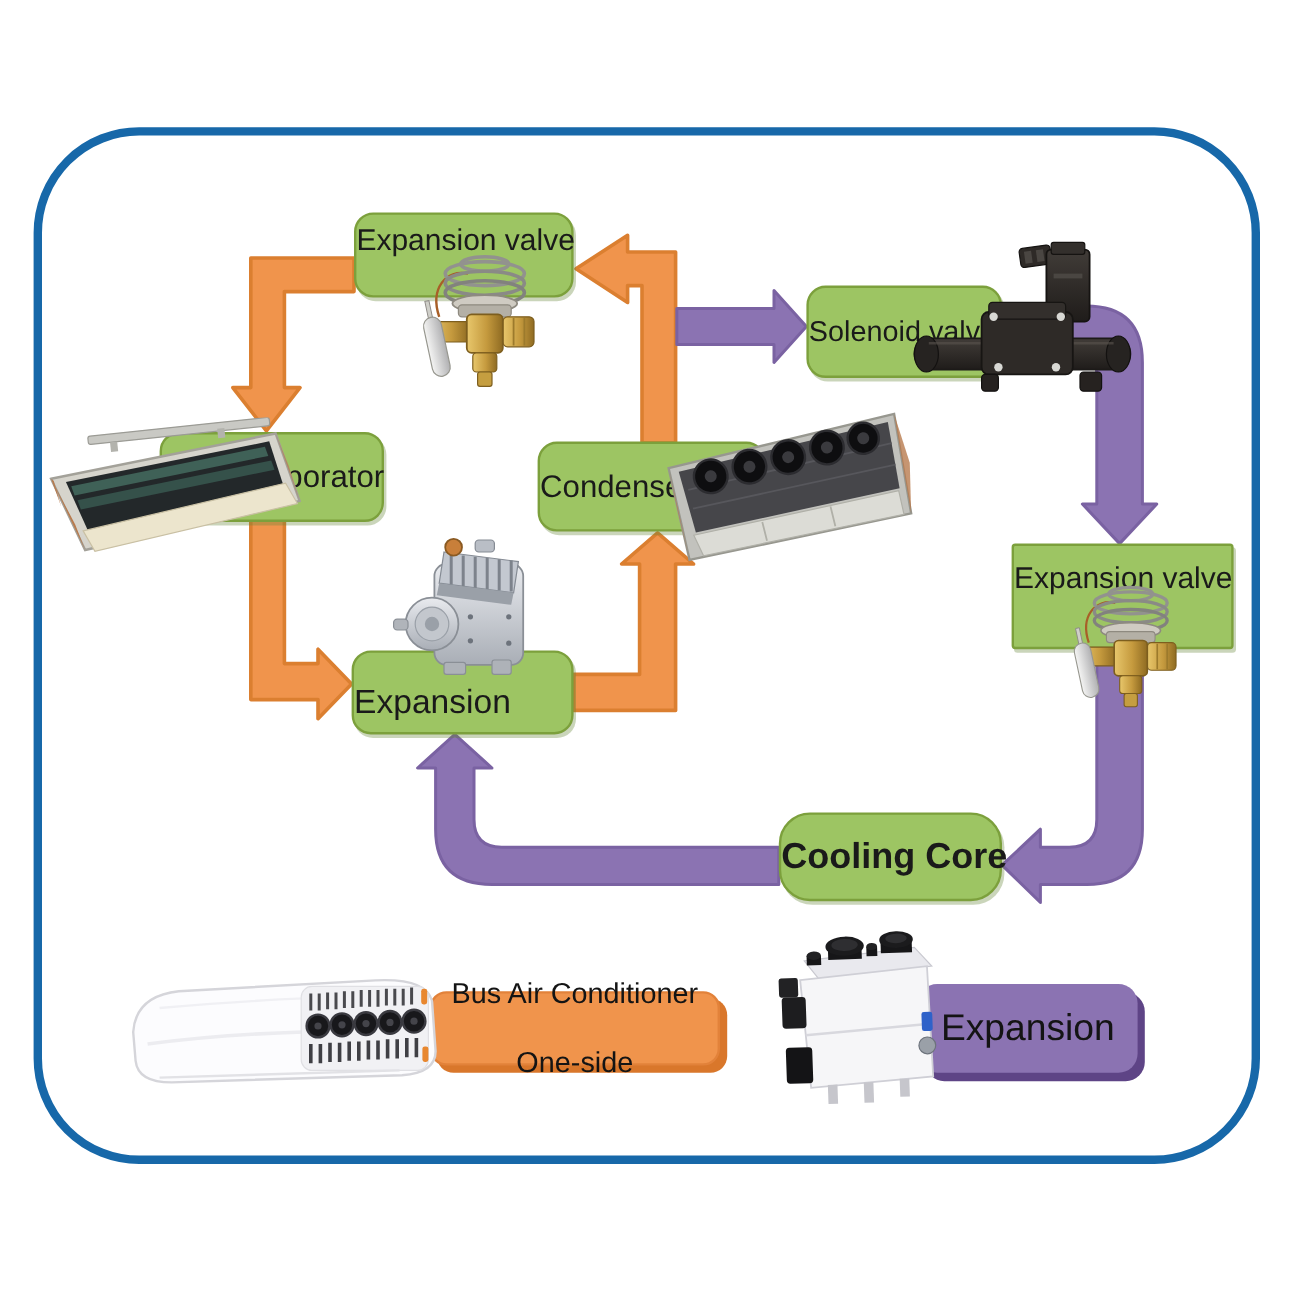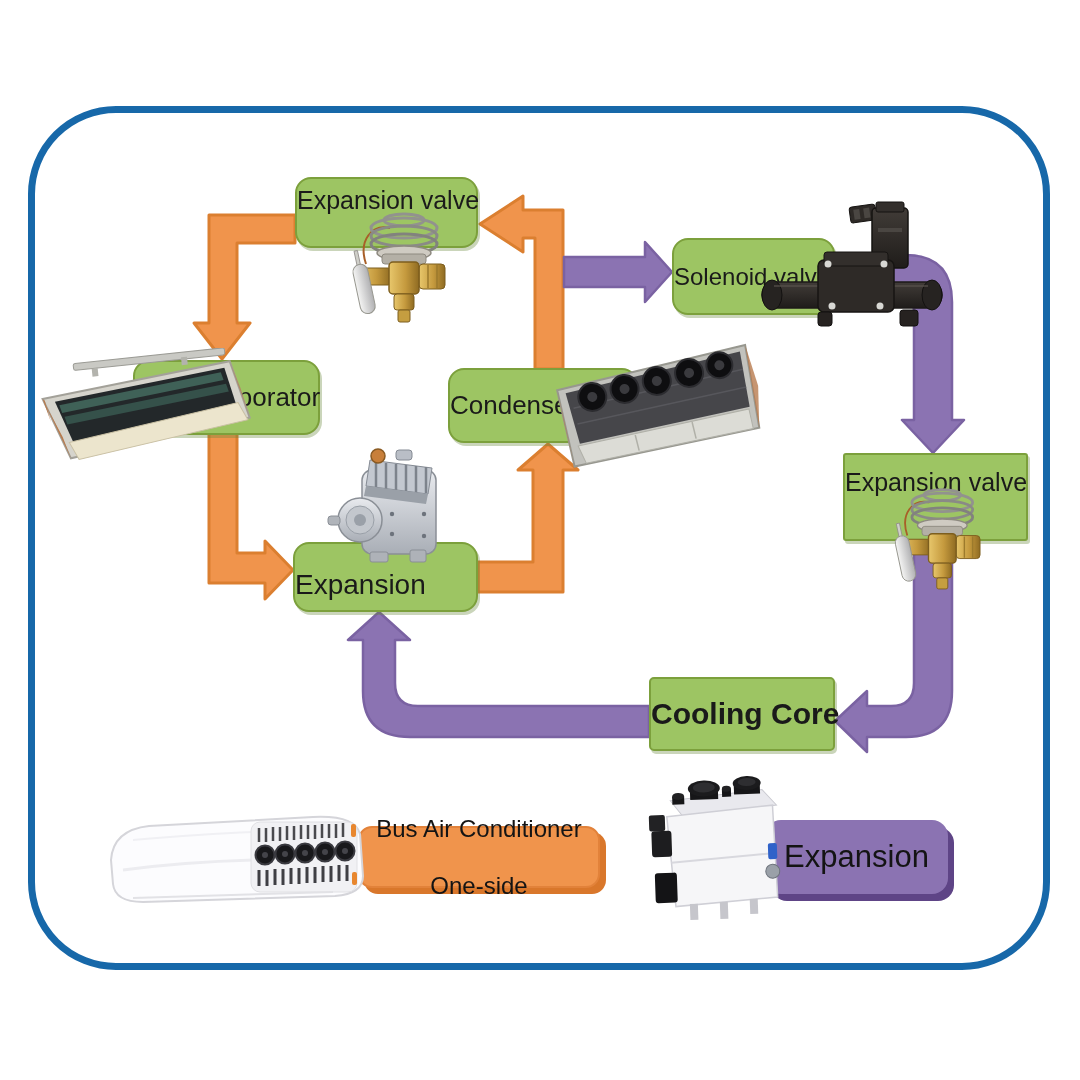--- a/index.html
+++ b/index.html
@@ -19,21 +19,21 @@
     box-shadow:2px 3px 0 rgba(104,134,58,.35);
     white-space:nowrap;
   }
   .node span{display:block;}
   .n-exp-top{left:295px;top:177px;width:183px;height:71px;align-items:flex-start;padding-top:7px;font-size:25px;}
   .n-evap{left:133px;top:360px;width:187px;height:75px;padding-left:58px;font-size:26px;}
   .n-cond{left:448px;top:368px;width:190px;height:75px;padding-right:72px;font-size:26px;}
   .n-comp{left:293px;top:542px;width:185px;height:70px;padding-top:16px;font-size:28px;}
   .n-sol{left:672px;top:238px;width:163px;height:77px;font-size:24px;}
   .n-exp-right{left:843px;top:453px;width:185px;height:88px;border-radius:3px;align-items:flex-start;padding-top:13px;font-size:25px;}
-  .n-cool{left:649px;top:677px;width:186px;height:74px;font-size:30px;font-weight:bold;border-radius:5px;}
+  .n-cool{left:649px;top:677px;width:186px;height:74px;font-size:30px;font-weight:bold;border-radius:26px;}
   .art{position:absolute;z-index:3;}
   .lbl{
     position:absolute;z-index:2;box-sizing:border-box;display:flex;flex-direction:column;
     align-items:center;justify-content:center;text-align:center;color:#141414;
   }
   .lbl-orange{
     left:358px;top:826px;width:242px;height:62px;border-radius:14px;
     background:#F0944C;border:2px solid #E2823A;box-shadow:6px 6px 0 #D9772B;
     font-size:24px;line-height:29px;gap:28px;
   }

